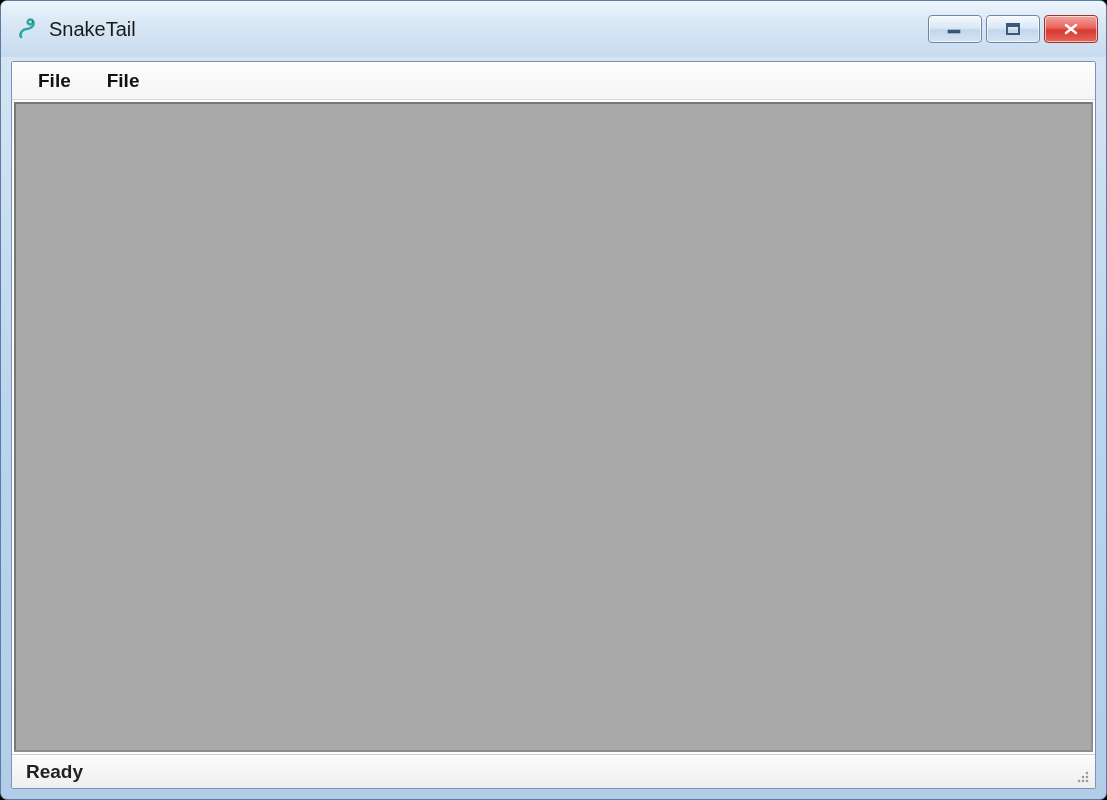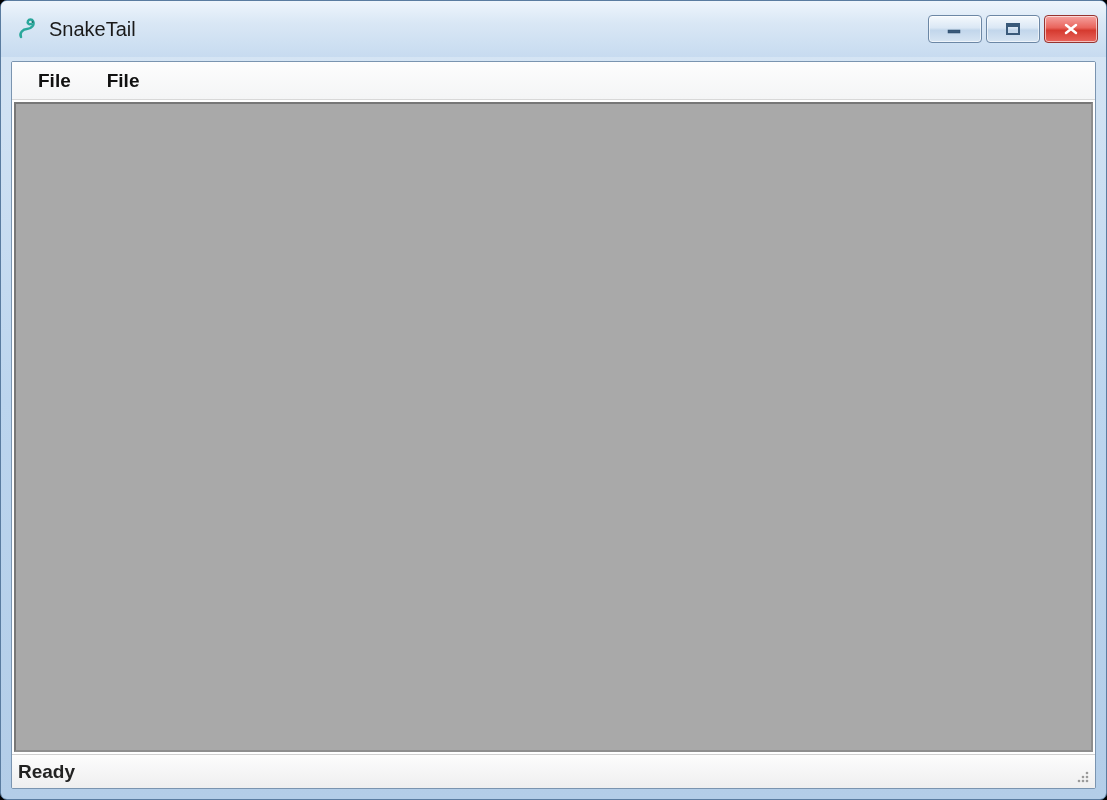--- a/index.html
+++ b/index.html
@@ -96,21 +96,21 @@
       border-top-color: #777;
       border-left-color: #777;
       margin: 2px;
     }
     .statusbar {
       height: 34px;
       background: linear-gradient(to bottom, #fdfdfd 0%, #eeeeef 100%);
       border-top: 1px solid #d0d0d0;
       display: flex;
       align-items: center;
-      padding: 0 6px;
+      padding: 0 14px;
       font-size: 19px;
       color: #222;
       position: relative;
     }
     .resize-grip {
       position: absolute;
       right: 4px;
       bottom: 3px;
       width: 18px;
       height: 18px;

